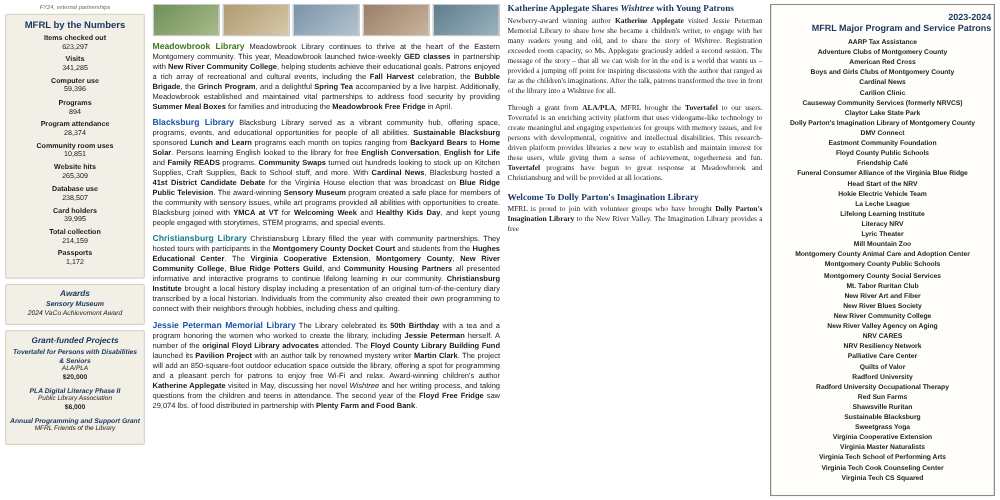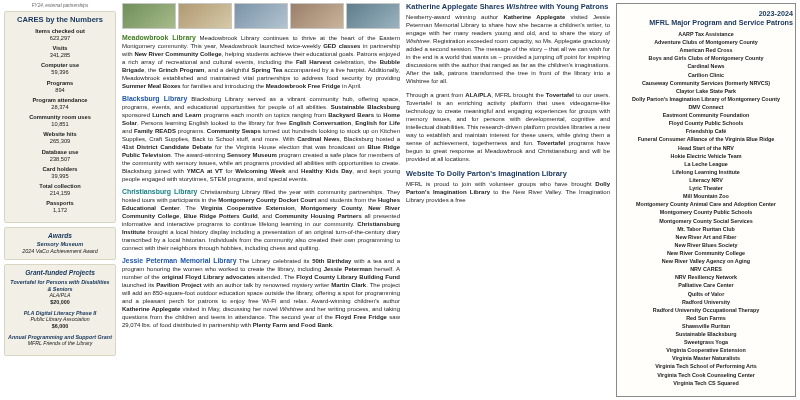--- a/index.html
+++ b/index.html
@@ -28,40 +28,40 @@
   .grant-funder { font-size:5.2px; font-style:italic; line-height:1.25; }
   .grant-amount { font-size:5.4px; font-weight:bold; line-height:1.25; }
 
   
   .photo-strip { display:flex; gap:2px; height:26px; margin-bottom:4px; }
   .photo { flex:1; border:1px solid #c9c9c9; }
   .article { font-size:6px; line-height:1.34; text-align:justify; margin-bottom:3.5px; }
   .runin { font-weight:bold; font-size:6.9px; }
 
   
-  .feature { margin-bottom:6px; }
+  .feature { margin-bottom:6px;font-family:Liberation Serif, serif; }
   .feature-title { font-size:7.4px; color:#17365d; font-weight:bold; line-height:1.18; margin-bottom:2.5px; }
   .feature-body { font-size:6px; line-height:1.33; text-align:justify; }
 
   
   .partners-box { border:1.5px solid #8a8a8a; background:#fffefb; height:394px; padding:5px 2px 2px; text-align:center; overflow:hidden; }
   .partners-title { font-size:7.2px; color:#17365d; font-weight:bold; line-height:1.25;text-align:right; }
   .partners-list { margin-top:3px; }
   .partner { font-size:5.4px; font-weight:bold; color:#222; line-height:1.5; white-space:nowrap; overflow:hidden; }
 </style>
 </head>
 <body>
 
 <div class="page">
 
   <aside class="col col-left">
     <div class="tiny-caption">FY24, external partnerships</div>
 
     <div class="panel">
-      <h2 class="panel-title">CARES by the Numbers</h2>
+      <h2 class="panel-title">MFRL by the Numbers</h2>
       <div>
 
           <div class="stat">
             <div class="stat-label">Items checked out</div>
             <div class="stat-value">623,297</div>
           </div>
 
           <div class="stat">
             <div class="stat-label">Visits</div>
             <div class="stat-value">341,285</div>
@@ -176,21 +176,21 @@
         <div class="feature">
           <h2 class="feature-title">Katherine Applegate Shares <i>Wishtree</i> with Young Patrons</h2>
           <p class="feature-body">Newberry-award winning author <b>Katherine Applegate</b> visited Jessie Peterman Memorial Library to share how she became a children's writer, to engage with her many readers young and old, and to share the story of <i>Wishtree</i>. Registration exceeded room capacity, so Ms. Applegate graciously added a second session. The message of the story – that all we can wish for in the end is a world that wants us – provided a jumping off point for inspiring discussions with the author that ranged as far as the children's imaginations. After the talk, patrons transformed the tree in front of the library into a Wishtree for all.</p>
         </div>
 
         <div class="feature">
           <p class="feature-body">Through a grant from <b>ALA/PLA</b>, MFRL brought the <b>Tovertafel</b> to our users. Tovertafel is an enriching activity platform that uses videogame-like technology to create meaningful and engaging experiences for groups with memory issues, and for persons with developmental, cognitive and intellectual disabilities. This research-driven platform provides libraries a new way to establish and maintain interest for these users, while giving them a sense of achievement, togetherness and fun. <b>Tovertafel</b> programs have begun to great response at Meadowbrook and Christiansburg and will be provided at all locations.</p>
         </div>
 
         <div class="feature">
-          <h2 class="feature-title">Website To Dolly Parton's Imagination Library</h2>
+          <h2 class="feature-title">Welcome To Dolly Parton's Imagination Library</h2>
           <p class="feature-body">MFRL is proud to join with volunteer groups who have brought <b>Dolly Parton's Imagination Library</b> to the New River Valley. The Imagination Library provides a free</p>
         </div>
       </div>
   </section>
 
   <aside class="col col-partners">
     <div class="partners-box">
       <h2 class="partners-title">2023-2024</h2>
       <h2 class="partners-title">MFRL Major Program and  Service Patrons</h2>
       <div class="partners-list">

